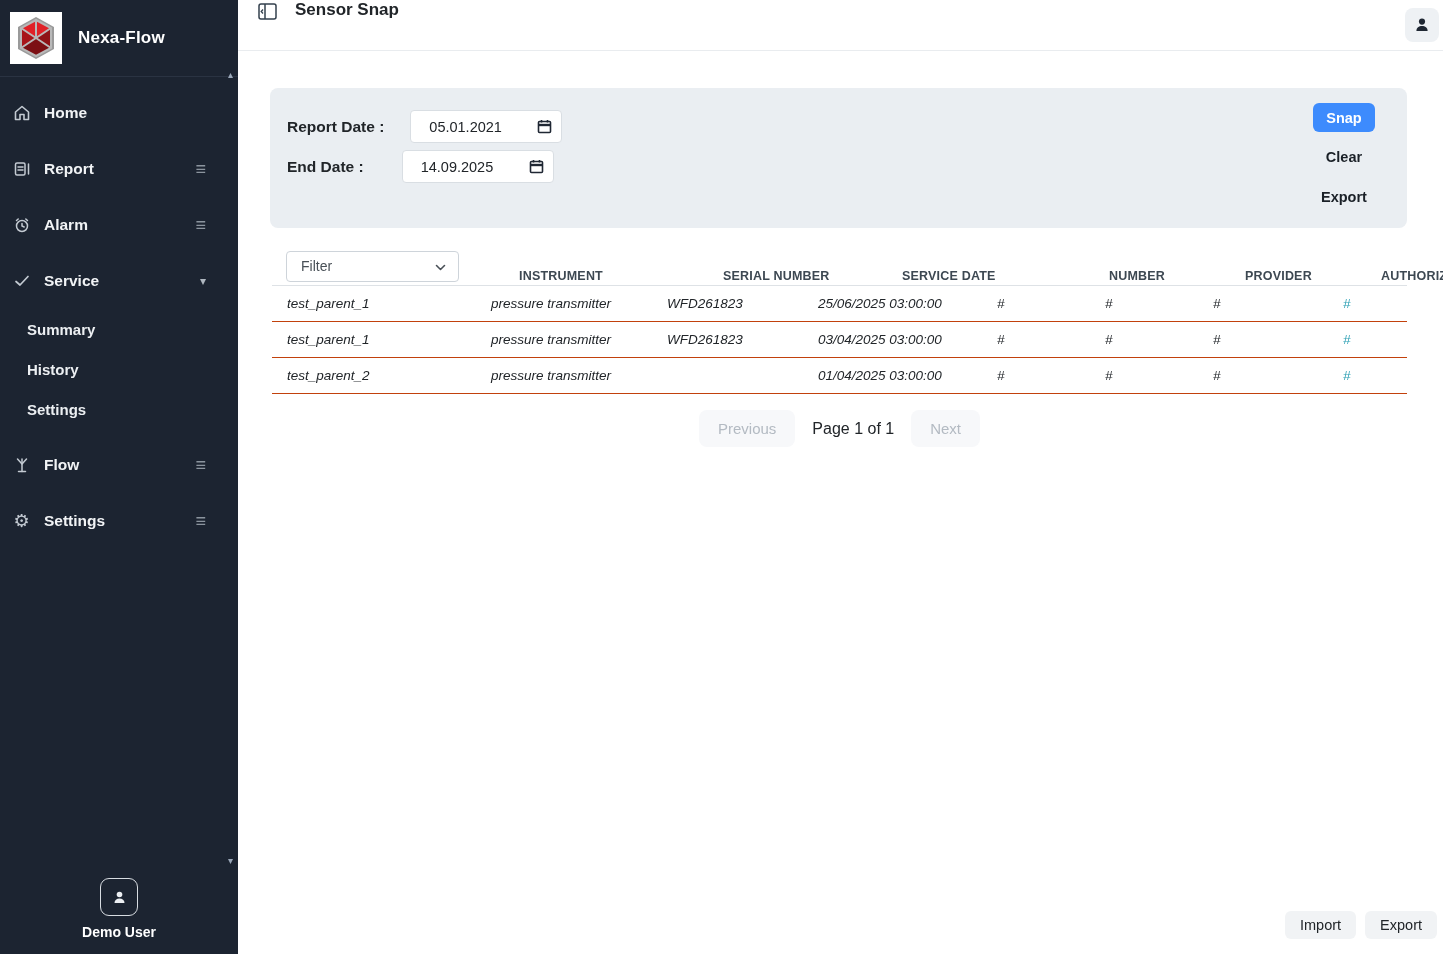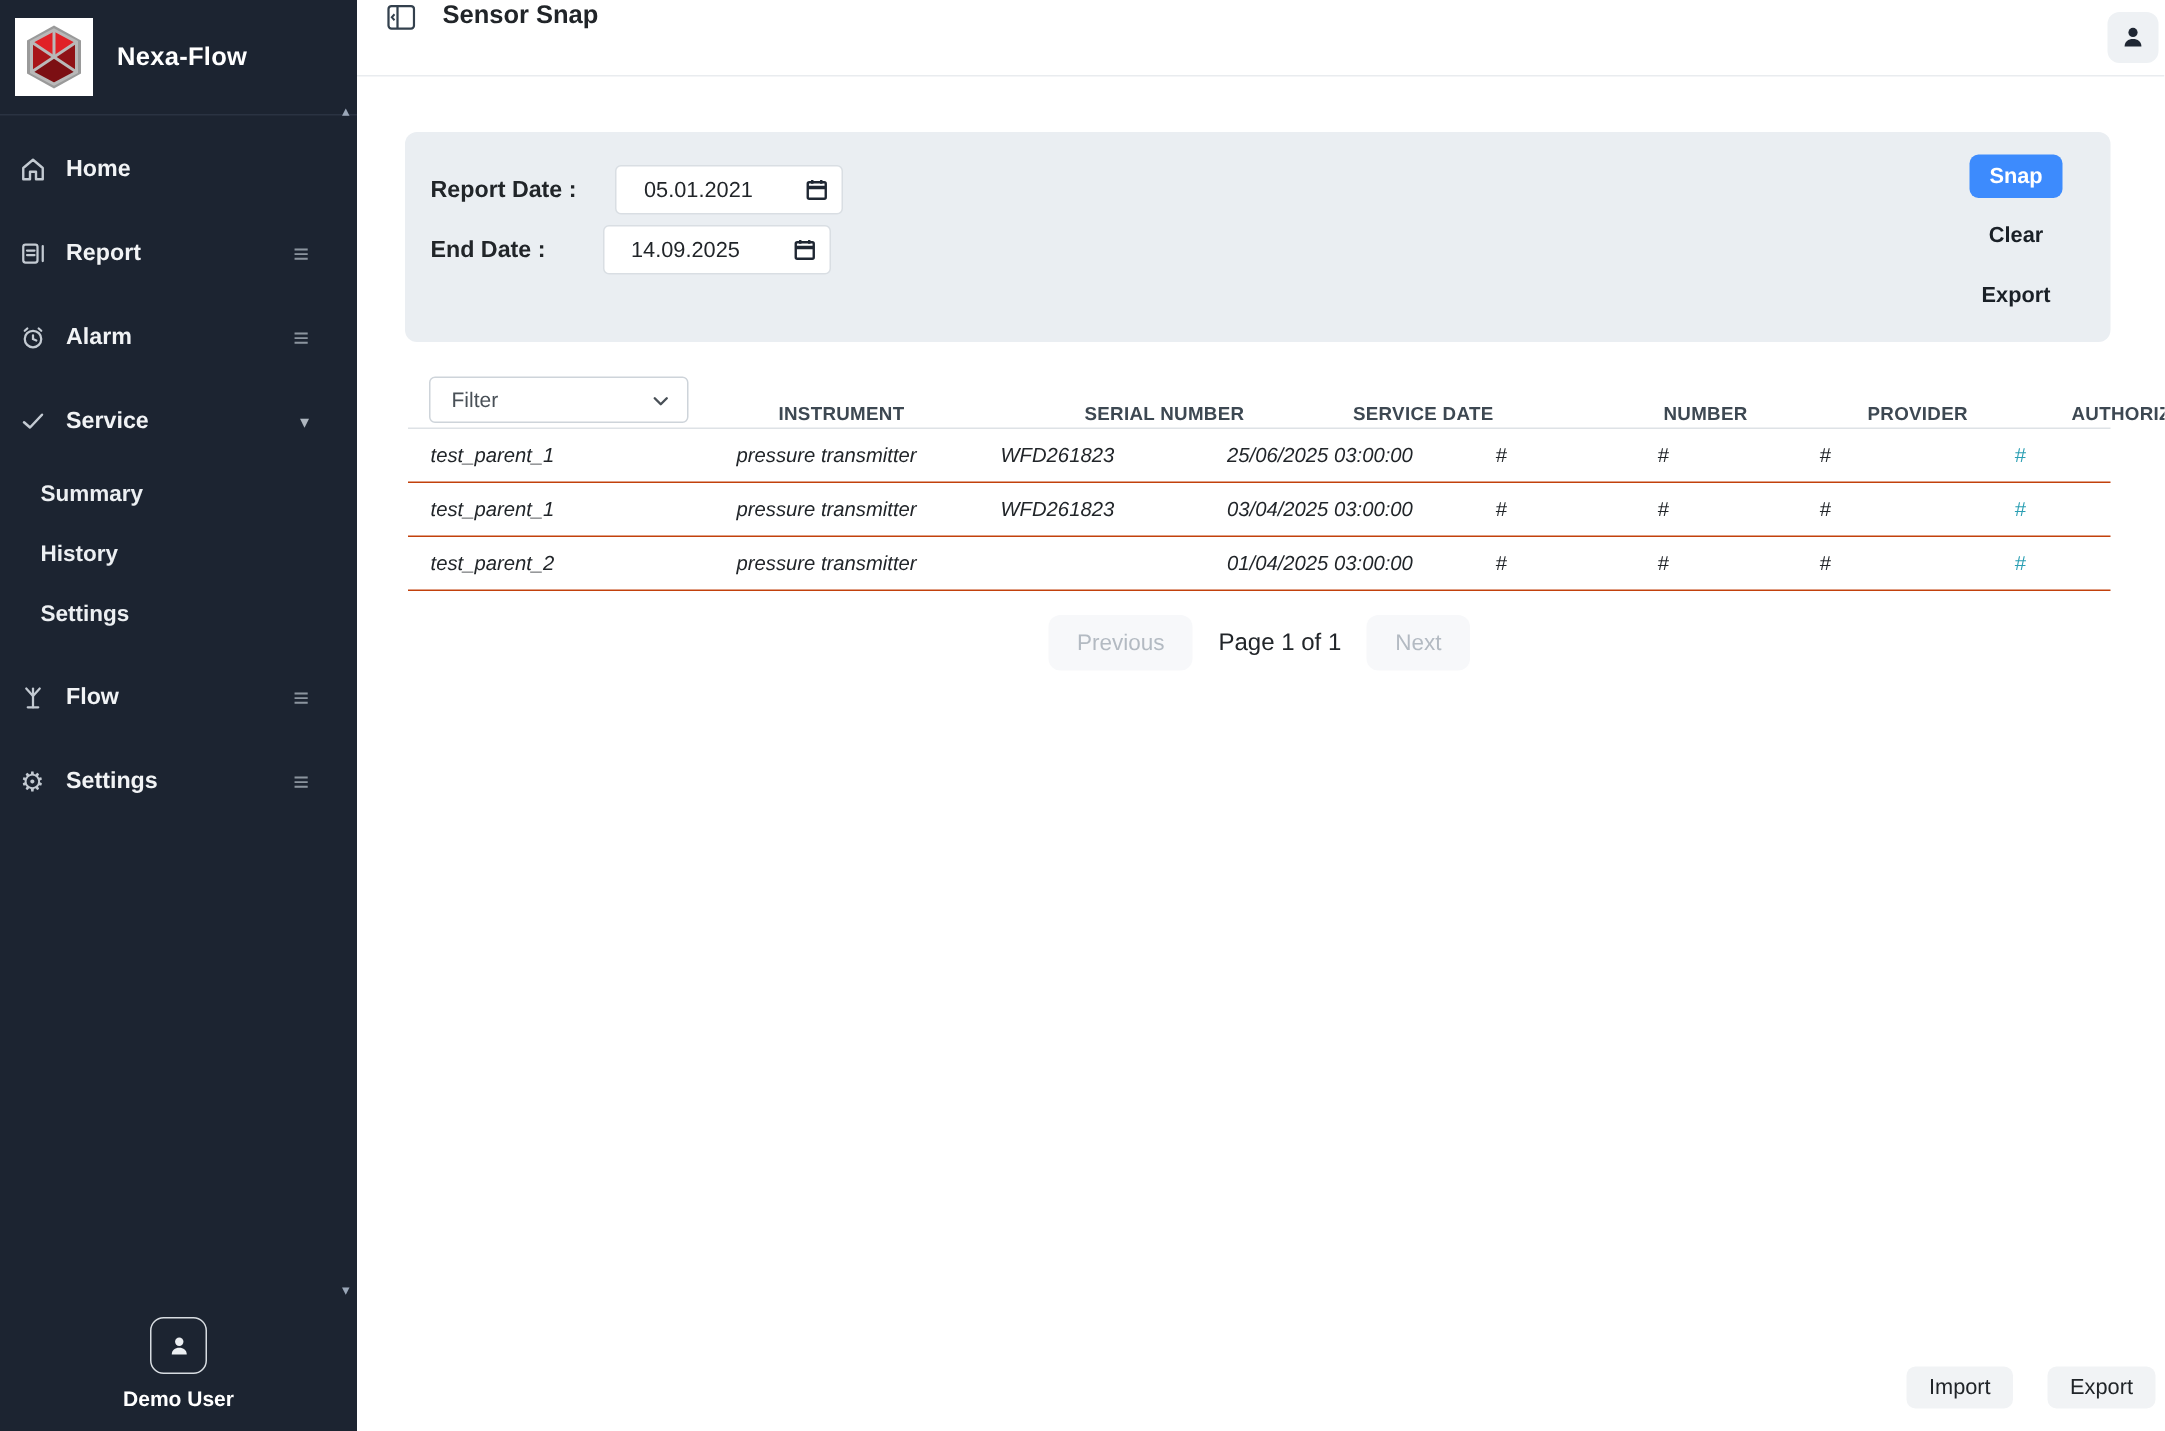--- a/index.html
+++ b/index.html
@@ -54,21 +54,21 @@
   .trow { height:36px; align-items:center; border-bottom:1px solid #c2410c;font-style:italic; }
   .td { font-size:13.5px; color:#212529; padding-left:15px; white-space:nowrap; }
   .td.proof a { color:#2b9fb3; text-decoration:none; cursor:pointer; }
 
   
   .pagination { position:absolute; left:272px; top:410px; width:1135px; display:flex; align-items:center; justify-content:center; gap:17px; }
   .pg-btn { padding:10px 19px; background:#f7f8fa; border:none; border-radius:8px; font-family:inherit; font-size:15px; color:#b3bac2; cursor:default; }
   .pg-status { font-size:16px; color:#212529; }
 
   
-  .bottom-actions { position:absolute; right:6px; bottom:15px; display:flex; gap:23px; }
+  .bottom-actions { position:absolute; right:6px; bottom:15px; display:flex; gap:9px; }
   .ba-btn { padding:6px 15px; background:#f1f3f5; border:none; border-radius:6px; font-family:inherit; font-size:14.5px; color:#212529; cursor:pointer; }
 
   svg { display:block; }
 </style>
 </head>
 <body>
 
 <div class="app">
 
   <aside class="sidebar">

